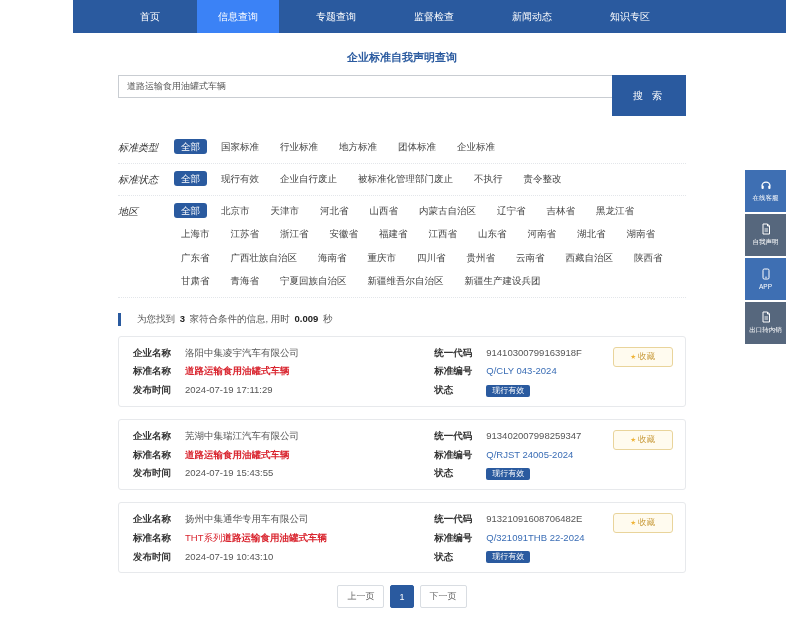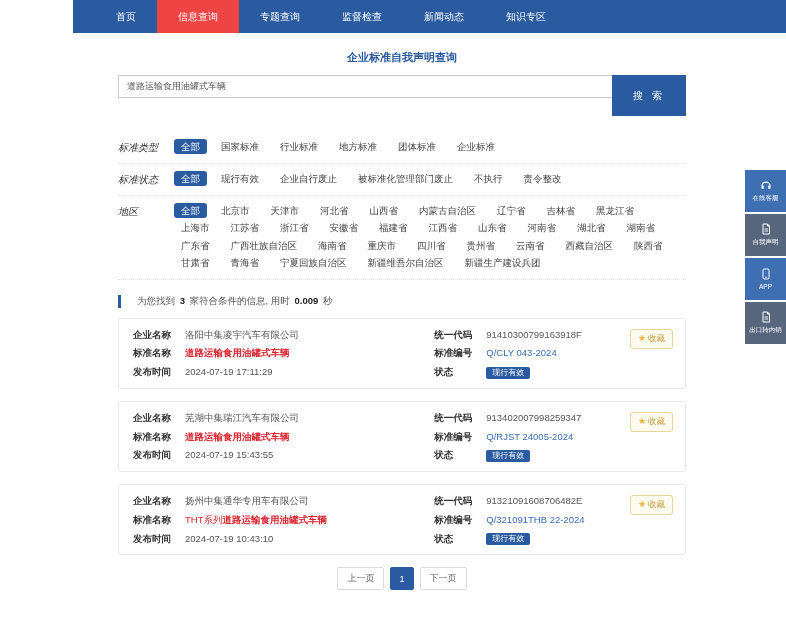--- a/index.html
+++ b/index.html
@@ -12,59 +12,59 @@
     background:linear-gradient(105deg,#f0f6fc 0%,#dcE9f6 35%,#cddff1 70%,#d8e6f4 100%); position:relative; overflow:hidden; }
   .top-header:before { content:""; position:absolute; inset:0;
     background:repeating-linear-gradient(115deg, rgba(255,255,255,0) 0 90px, rgba(255,255,255,.45) 90px 120px); }
   .logo { position:relative; margin-left:47px; font-size:21px; font-weight:bold; color:#2e6cb8;
     letter-spacing:1px; text-shadow:0 1px 0 rgba(255,255,255,.8); }
   .header-links { position:relative; margin-right:48px; font-size:9px; color:#4f5b68; display:flex; align-items:center; }
   .header-links a { color:#4f5b68; text-decoration:none; cursor:pointer; }
   .header-links a + a:before { content:"|"; margin:0 7px; color:#9aa6b2; }
 
   
-  .nav { height:33px; background:#2a5a9f; display:flex; align-items:stretch; padding-left:22px; }
+  .nav { height:33px; background:#2a5a9f; display:flex; align-items:stretch; padding-left:46px;gap:16px; }
   .nav-item { color:#fff; font-size:10px; line-height:33px; padding:0 21px; cursor:pointer; }
-  .nav-item.active { background:#ef4444; }
+  .nav-item.active { background:#3b82f6; }
 
   
   .container { width:568px; margin-left:45px; }
   .page-title { text-align:center; font-size:11px; font-weight:bold; color:#2a5a9f; margin-top:17px; }
   .search-row { display:flex; margin-top:10px; }
   .search-row input { flex:1; height:23px; border:1px solid #c9cdd2; border-right:none; font-size:9px;
     color:#555; padding:0 8px; outline:none; font-family:inherit; }
   .search-btn { width:74px; height:41px; background:#2a5a9f; color:#fff; border:none; font-size:10px;
     letter-spacing:3px; cursor:pointer; font-family:inherit; }
 
   
   .filters { margin-top:16px; }
   .filter-row { display:flex; align-items:flex-start; padding:7px 0 8px; border-bottom:1px dotted #e3e6ea; }
   .filter-label { width:56px; flex:none; font-size:10px; color:#333; padding-top:2px;font-style:italic; }
-  .chips { flex:1; display:flex; flex-wrap:wrap; row-gap:2px; }
+  .chips { flex:1; display:flex; flex-wrap:wrap; row-gap:8px; }
   .chip { font-size:9.5px; color:#444; padding:2px 7px; margin-right:7px; cursor:pointer; line-height:1.2; white-space:nowrap; }
   .chip.active { background:#2a5a9f; color:#fff; border-radius:3px; }
 
   
   .results-summary { margin:15px 0 10px; font-size:9.5px; color:#555; border-left:3px solid #2a5a9f; padding-left:16px; }
   .results-summary b { color:#222; margin:0 2px; }
 
   
   .card { position:relative; border:1px solid #e7e9ec; border-radius:3px; padding:9px 14px; margin-bottom:12px; display:flex; }
   .card-col { display:flex; flex-direction:column; gap:5px; }
   .card-col.left { width:56%; }
   .card-col.right { flex:1; }
   .c-row { display:flex; align-items:flex-end; font-size:9.5px; line-height:1.45; }
   .c-lbl { width:52px; flex:none; font-weight:bold; color:#333; }
   .c-val { color:#555; }
   .red-pre { color:#d9232d; }
   .red-b { color:#d9232d; font-weight:bold; }
   .num-link { color:#3a6db5; text-decoration:none; cursor:pointer; }
   .status-badge { background:#2a5a9f; color:#fff; font-size:8px; padding:2px 6px; border-radius:2px; line-height:1; }
   .fav-btn { position:absolute; top:10px; right:12px; background:#fffbef; border:1px solid #e9d49b;
-    color:#c89a3a; font-size:8.5px; padding:3px 7px; border-radius:3px; cursor:pointer; font-family:Liberation Serif, serif; }
+    color:#c89a3a; font-size:8.5px; padding:3px 17px; border-radius:3px; cursor:pointer; font-family:Liberation Mono, monospace; }
   .fav-btn .star { color:#f0b437; margin-right:2px; font-size:9px; }
 
   
   .pagination { display:flex; justify-content:center; gap:6px; margin:8px 0 16px; }
   .page-btn { border:1px solid #d9dde2; background:#fff; color:#666; font-size:9px; padding:4px 9px;
     border-radius:2px; cursor:pointer; font-family:inherit; }
   .page-btn.current { background:#2a5a9f; border-color:#2a5a9f; color:#fff; padding:4px 8px; }
 
   
   .float-bar { position:absolute; top:170px; right:0; width:41px; display:flex; flex-direction:column; gap:2px; z-index:20; }

